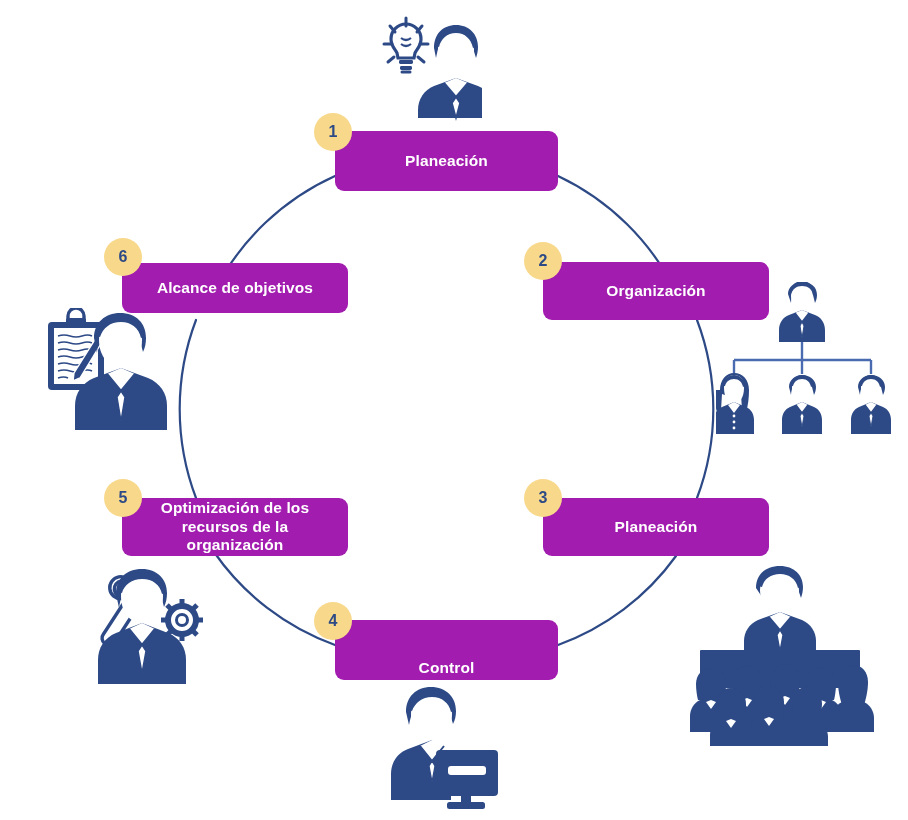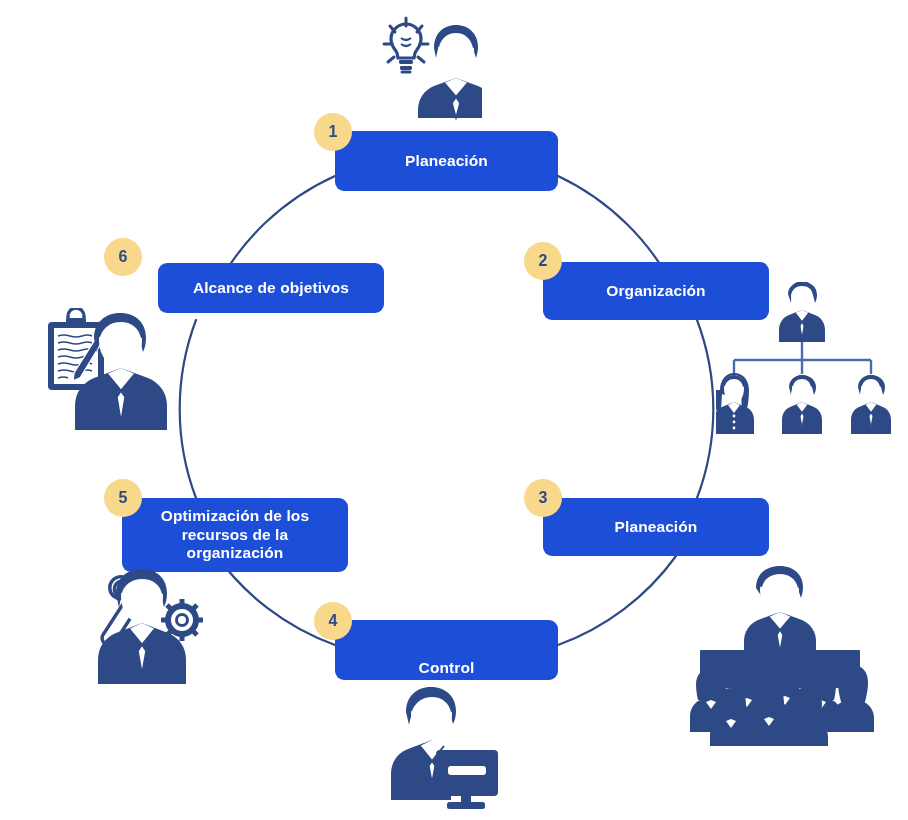--- a/index.html
+++ b/index.html
@@ -27,21 +27,21 @@
     width: 908px;
     height: 820px;
     pointer-events: none;
   }
   .node {
     position: absolute;
     box-sizing: border-box;
   }
   .node-box {
     position: absolute;
-    background: #1d4ed8;
+    background: #a21caf;
     border-radius: 9px;
     display: flex;
     align-items: center;
     justify-content: center;
     text-align: center;
     color: #ffffff;
     font-size: 15.5px;
     font-weight: 600;
     letter-spacing: .1px;
     line-height: 1.22;
@@ -281,21 +281,21 @@
           <rect x="60" y="82" width="38" height="9" rx="3" fill="#ffffff"></rect>
           <rect x="73" y="112" width="10" height="8" fill="#2d4a86"></rect>
           <rect x="59" y="118" width="38" height="7" rx="2.5"></rect>
         </g>
       </svg>
     </div>
   </div>
 
   <div class="node">
     <div class="badge" style="left:104px; top:479px;">5</div>
-    <div class="node-box" style="left:122px; top:498px; width:226px; height:74px;">
+    <div class="node-box" style="left:122px; top:498px; width:226px; height:58px;">
       <span class="label">Optimización de los
 recursos de la organización</span>
     </div>
     <div class="icon" style="left:78px; top:568px; width:134px; height:116px;">
       <svg viewBox="0 0 134 116" width="134" height="116">
         <g fill="#2d4a86">
 
           <g transform="rotate(38 30 44)">
             <path d="M24 6 a11 11 0 1 0 12 12 l0 0 l4 46 a7 7 0 0 0 14 0 l-4-46 a11 11 0 0 0-12-12 z" fill="none" stroke="#2d4a86" stroke-width="3.4"></path>
             <path d="M27 9 a8 8 0 1 0 8 8" fill="none" stroke="#2d4a86" stroke-width="3.4"></path>
@@ -324,21 +324,21 @@
           <path d="M64 55 l-13 6 l13 16 l13-16 z" fill="#ffffff"></path>
           <path d="M51 61 l13 16 l13-16" fill="none" stroke="#2d4a86" stroke-width="2.2"></path>
           <path d="M64 77 l-4 6 l4 22 l4-22 z" fill="#ffffff" stroke="#2d4a86" stroke-width="1.4"></path>
         </g>
       </svg>
     </div>
   </div>
 
   <div class="node">
     <div class="badge" style="left:104px; top:238px;">6</div>
-    <div class="node-box" style="left:122px; top:263px; width:226px; height:50px;margin-left:36px;">
+    <div class="node-box" style="left:122px; top:263px; width:226px; height:50px;">
       <span class="label">Alcance de objetivos</span>
     </div>
     <div class="icon" style="left:42px; top:308px; width:134px; height:122px;">
       <svg viewBox="0 0 134 122" width="134" height="122">
         <g fill="#2d4a86">
 
           <rect x="6" y="14" width="56" height="68" rx="4"></rect>
           <rect x="12" y="20" width="44" height="56" fill="#ffffff"></rect>
           <path d="M26 8 a8 8 0 0 1 16 0 v6 h-16 z" fill="none" stroke="#2d4a86" stroke-width="3.4"></path>
           <rect x="24" y="10" width="20" height="8" rx="2"></rect>

